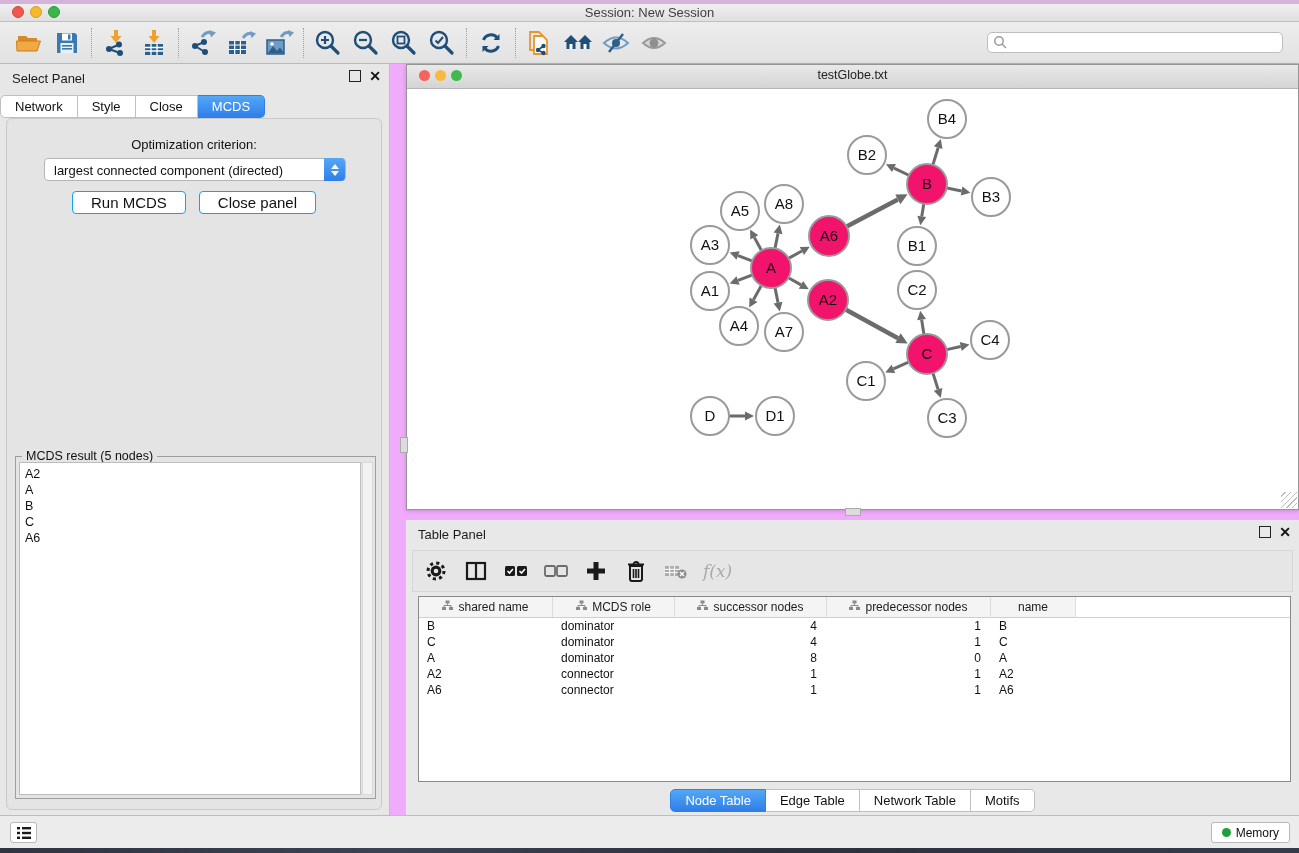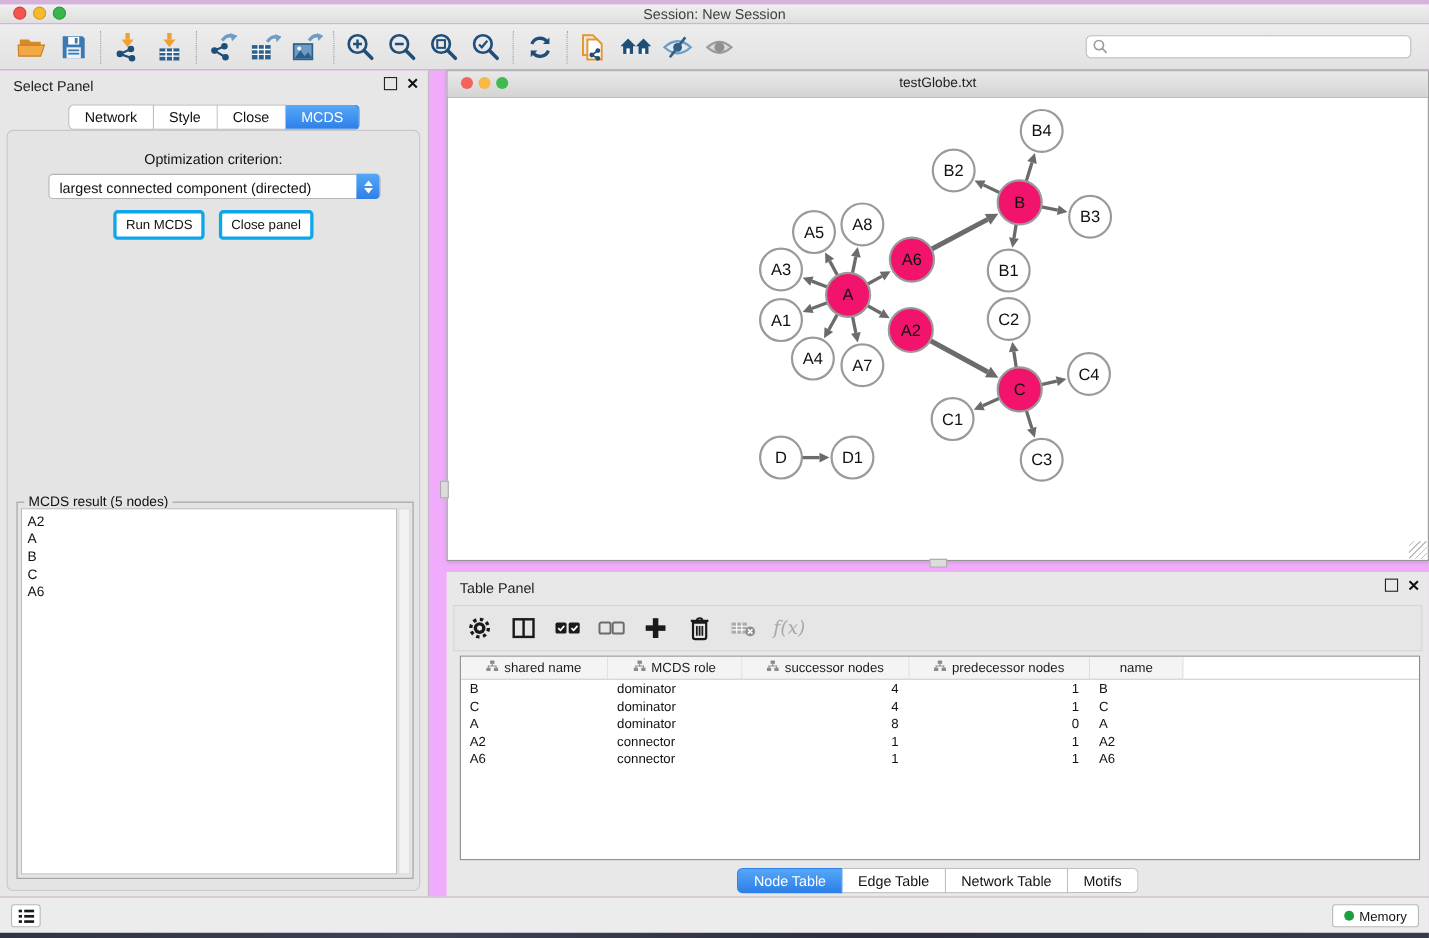--- a/index.html
+++ b/index.html
@@ -32,42 +32,42 @@
 
   
   .control-panel { position:absolute; left:0; top:64px; width:390px; height:751px;
     background:#E7E7E7; border-right:1px solid #BDBDBD; }
   .panel-header { position:absolute; left:0; top:0; right:0; height:28px; }
   .panel-header .ph-title { position:absolute; left:12px; top:7px; font-size:13px; color:#1d1d1d; }
   .ph-icons { position:absolute; right:8px; top:6px; display:flex; gap:8px; }
   .ph-float { width:12px; height:12px; border:1.5px solid #222; display:inline-block; }
   .ph-close { font-size:14px; font-weight:bold; color:#111; line-height:12px; }
 
-  .cp-tabs { position:absolute; left:0; right:0; top:31px; display:flex; justify-content:center; }
+  .cp-tabs { position:absolute; left:0; right:0; top:31px; display:flex; justify-content:flex-start; }
   .seg { display:flex; }
   .seg .seg-btn { font-size:13px; color:#111; background:#fff; border:1px solid #BFBFBF;
     border-left:none; padding:3px 14px; line-height:15px; }
   .seg .seg-btn:first-child { border-left:1px solid #BFBFBF; border-radius:5px 0 0 5px; }
   .seg .seg-btn:last-child { border-radius:0 5px 5px 0; }
   .seg .seg-btn.active { background:linear-gradient(#55A7F7,#2E7FE8); color:#fff; border-color:#2E7FE8; }
 
   .cp-body { position:absolute; left:6px; right:7px; top:54px; bottom:5px;
     background:#E4E4E4; border:1px solid #C8C8C8; border-radius:6px; }
   .opt-label { position:absolute; left:0; right:0; top:18px; text-align:center; font-size:13px; color:#111; }
   .dropdown { position:absolute; left:37px; right:35px; top:39px; height:23px;
     background:#fff; border:1px solid #B5B5B5; border-radius:4px; }
   .dropdown .dd-text { position:absolute; left:9px; top:4px; font-size:13px; color:#111; white-space:nowrap; }
   .dd-stepper { position:absolute; right:0; top:-1px; bottom:-1px; width:21px;
     background:linear-gradient(#55A7F7,#2E7FE8); border-radius:0 4px 4px 0;
     display:flex; flex-direction:column; align-items:center; justify-content:center; gap:2px; }
   .dd-up { width:0; height:0; border-left:4px solid transparent; border-right:4px solid transparent; border-bottom:5px solid #fff; }
   .dd-down { width:0; height:0; border-left:4px solid transparent; border-right:4px solid transparent; border-top:5px solid #fff; }
   .cp-buttons { position:absolute; left:0; right:0; top:72px; display:flex; justify-content:center; gap:13px; }
-  .push-btn { background:#fff; border:3px solid #0ea5e9; border-radius:4px; font-size:12px;
-    color:#111; padding:3px 8px; line-height:15px; }
+  .push-btn { background:#fff; border:1px solid #0ea5e9; border-radius:4px; font-size:15px;
+    color:#111; padding:3px 18px; line-height:15px; }
 
   .groupbox { position:absolute; left:8px; right:5px; top:337px; bottom:10px;
     border:1px solid #9E9E9E; }
   .groupbox .gb-title { position:absolute; left:6px; top:-8px; background:#E4E4E4;
     padding:0 4px; font-size:12.5px; color:#111; }
   .gb-list { position:absolute; left:3px; right:14px; top:5px; bottom:3px; background:#fff;
     border:1px solid #BDBDBD; font-size:12.5px; color:#111; padding:3px 0 0 5px; line-height:16px; }
   .gb-scroll { position:absolute; right:2px; top:5px; bottom:3px; width:11px;
     background:#F2F2F2; border:1px solid #D8D8D8; }
 

